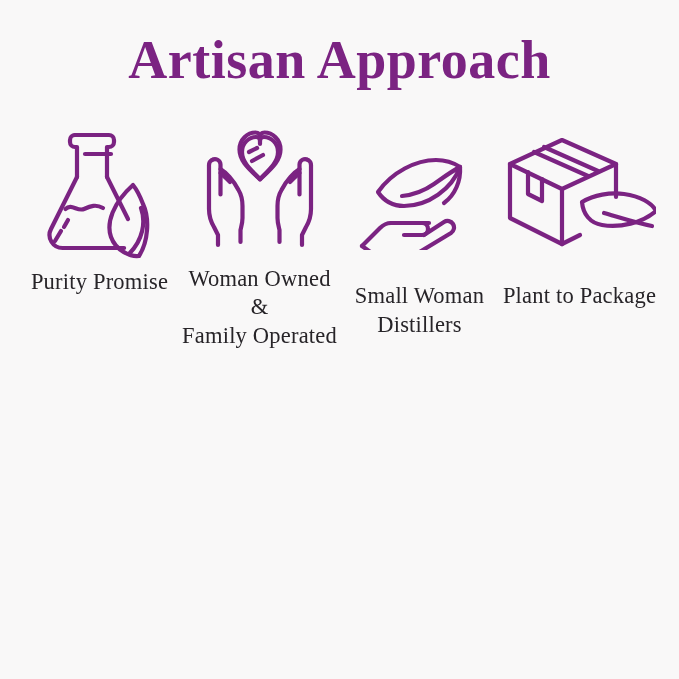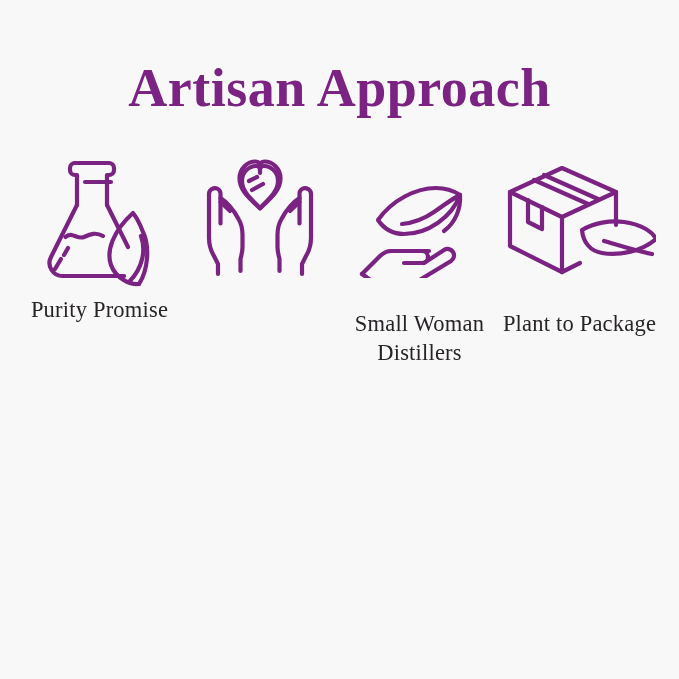--- a/index.html
+++ b/index.html
@@ -19,21 +19,21 @@
     width: 679px;
     height: 679px;
     background: #f9f8f8;
     box-sizing: border-box;
     display: flex;
     flex-direction: column;
     align-items: center;
   }
   .page-title {
     margin: 0;
-    padding-top: 58px;
+    padding-top: 30px;
     font-family: "Liberation Serif", "DejaVu Serif", serif;
     font-weight: bold;
     font-size: 54px;
     line-height: 1.12;
     letter-spacing: 0.5px;
     color: #7b2382;
     text-align: center;
     width: 100%;
   }
   .feature-grid {
@@ -126,20 +126,22 @@
           <path d="M32 37 a5.5 5.5 0 0 0 -3 5 v44 c0 8 2 13 5 18 l4 8 v10"></path>
           <path d="M40.5 46 c5 3 13 11 18 21 c3 5 4 10 4 16 v12 c0 5 -1 8 -2 12 v12"></path>
           <path d="M50 59 c-4.5 -4.5 -8 -8 -9.5 -9"></path>
 
           <path d="M128 37 a5.5 5.5 0 0 0 -8.5 4.5 v30"></path>
           <path d="M128 37 a5.5 5.5 0 0 1 3 5 v44 c0 8 -2 13 -5 18 l-4 8 v10"></path>
           <path d="M119.5 46 c-5 3 -13 11 -18 21 c-3 5 -4 10 -4 16 v12 c0 5 1 8 2 12 v12"></path>
           <path d="M110 59 c4.5 -4.5 8 -8 9.5 -9"></path>
         </svg>
       </div>
+      <div class="feature-label">Woman Owned &amp;
+Family Operated</div>
     </div>
 
     <div class="feature-cell cell-2">
       <div class="feature-icon">
         <svg width="124" height="106" viewBox="0 0 124 106" fill="none" stroke="#7b2382" stroke-width="4.2" stroke-linecap="round" stroke-linejoin="round">
 
           <path d="M20 48 c14 -20 38 -32 58 -32 c10 0 18 3 24 7
                    c-8 22 -32 39 -56 39 c-11 0 -20 -5 -26 -14 Z"></path>
 
           <path d="M102 23 c1 14 -5 28 -16 36"></path>

